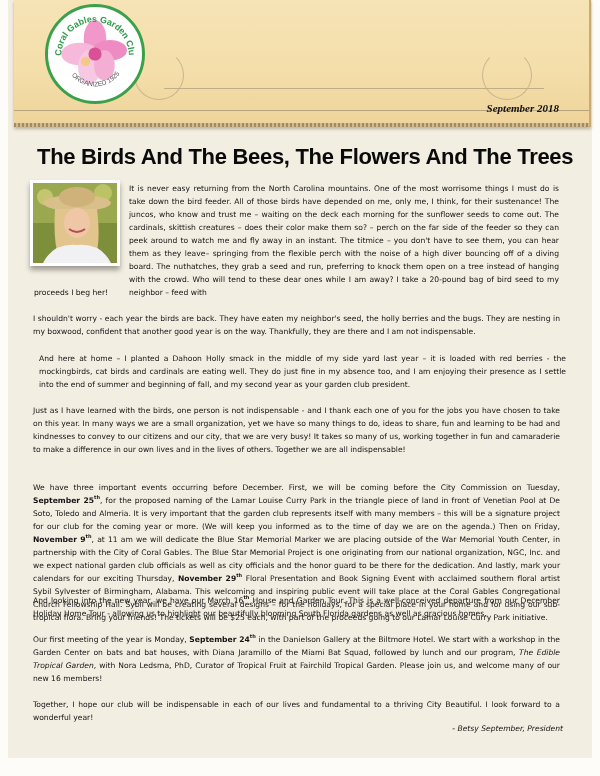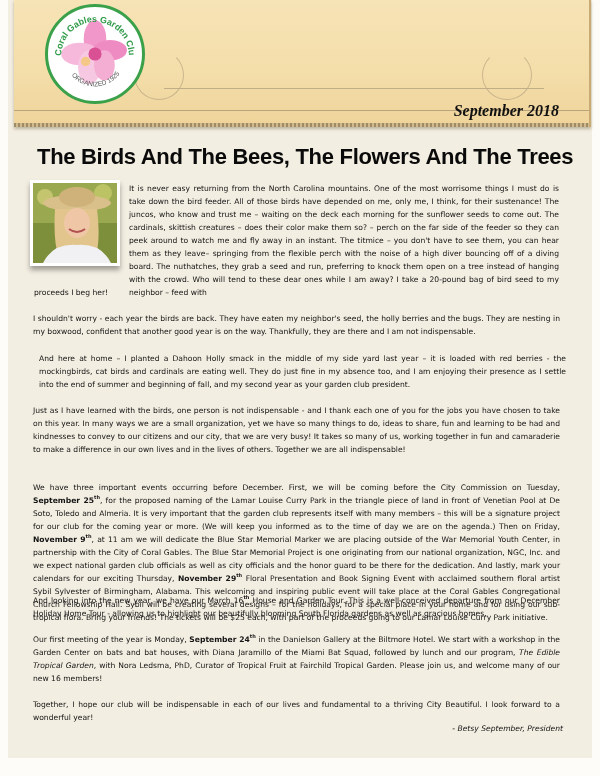--- a/index.html
+++ b/index.html
@@ -51,21 +51,21 @@
     color: #6f7fe6; white-space: nowrap;
   }
   .banner-sub {
     position: absolute; left: 27px; top: 110px;
     font-family: "Liberation Serif", serif; font-style: italic; font-weight: bold;
     font-size: 11px; color: #111; margin-top: 20px;
   }
   .banner-date {
     position: absolute; right: 30px; top: 102px;
     font-family: "Liberation Serif", serif; font-style: italic; font-weight: bold;
-    font-size: 16px; color: #111;
+    font-size: 11px; color: #111;
   }
 
   .headline {
     position: absolute; left: 37px; top: 144px;
     font-family: "Liberation Sans", sans-serif; font-weight: bold;
     font-size: 22px; color: #0a0a0a; letter-spacing: -0.3px; white-space: nowrap;
   }
 
   .photo {
     position: absolute; left: 30px; top: 180px; width: 90px; height: 86px;

